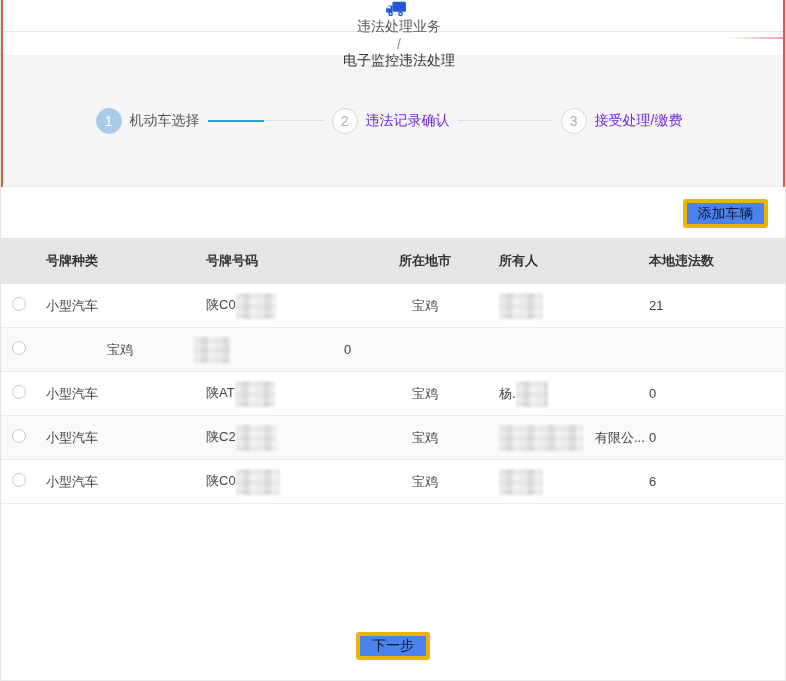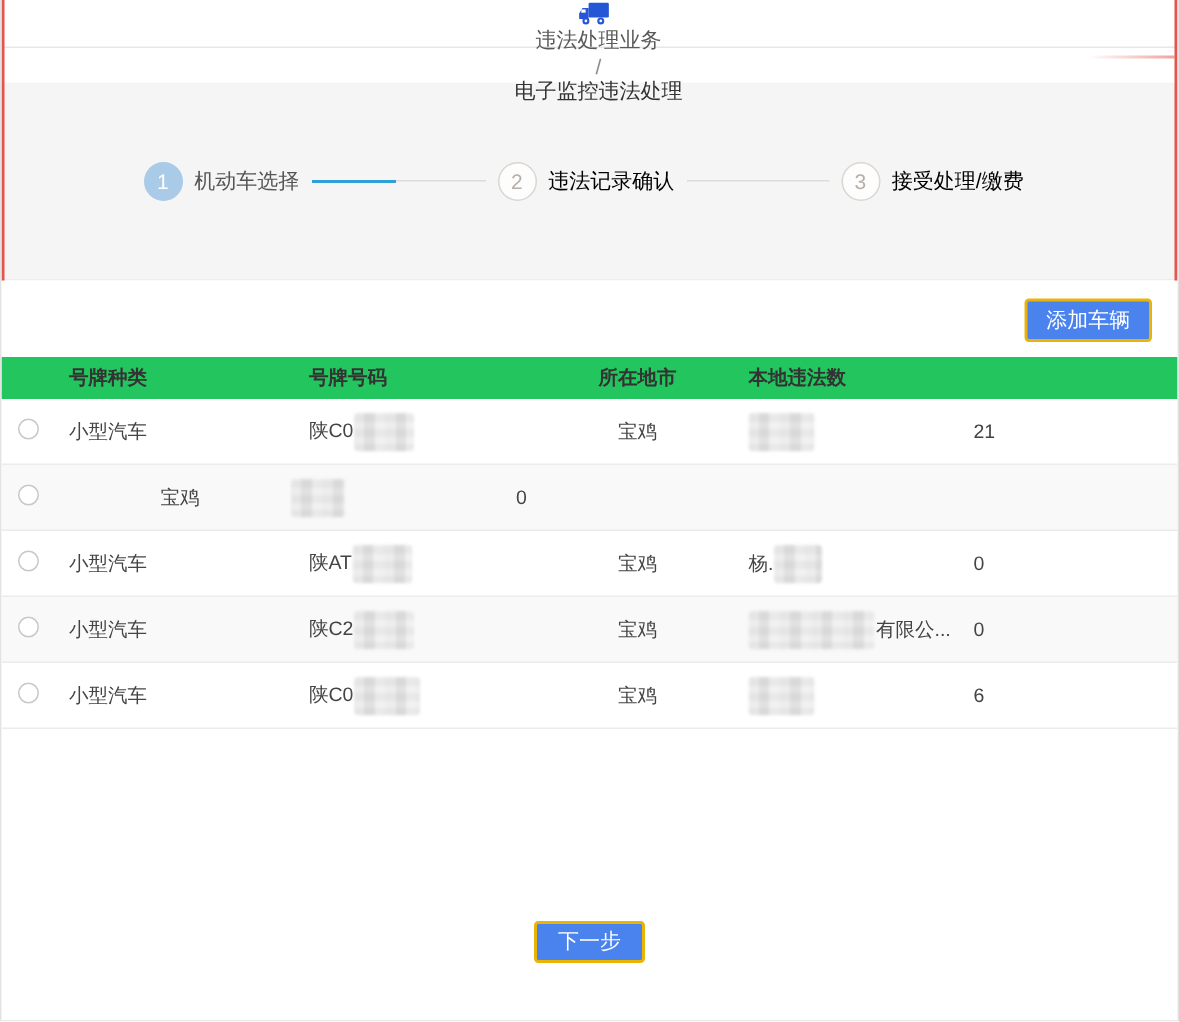--- a/index.html
+++ b/index.html
@@ -26,55 +26,55 @@
   
   .stepper-section { height:132px; background:#f5f5f6; border-bottom:1px solid #ededed;
                      display:flex; align-items:center; justify-content:center; }
   .stepper { display:flex; align-items:center; }
   .step-circle { width:26px; height:26px; border-radius:50%; display:flex; align-items:center;
                  justify-content:center; font-size:14px; flex:0 0 auto; }
   .step-circle.active { background:#a9cbe8; color:#fff; border:1px solid #a9cbe8; }
   .step-circle.idle   { background:#fdfdfd; color:#b5afa9; border:1px solid #dcd6d0; }
   .step-label { font-size:14px; margin:0 8px 0 8px; white-space:nowrap; }
   .step-label.active { color:#555; }
-  .step-label.idle   { color:#000000; }
+  .step-label.idle   { color:#6d28d9; }
   .seg { display:flex; align-items:center; }
   .seg-blue { width:56px; height:2px; background:#2f9fd8; }
   .seg-gray1 { width:60px; height:1px; background:#dcdcdc; }
   .seg-gray2 { width:95px; height:1px; background:#dcdcdc; }
   .seg-sp { margin-right:8px; }
 
   
   .toolbar { height:51px; background:#fff; position:relative; }
-  .btn-blue { background:#4a82ee; border:2px solid #eab308; color:#ffffff; font-size:14px;
+  .btn-blue { background:#4a82ee; border:4px solid #eab308; color:#0f172a; font-size:14px;
               border-radius:3px; cursor:pointer; font-family:inherit; }
   .add-btn { position:absolute; right:17px; top:12px; width:85px; height:29px; }
 
   
-  .thead { height:28px; background:#22c55e; display:flex; align-items:center;
+  .thead { height:46px; background:#e5e5e5; display:flex; align-items:center;
            font-size:13px; font-weight:bold; color:#333; }
   .trow  { height:44px; display:flex; align-items:center; font-size:13px; color:#444;
            border-bottom:1px solid #ececec; background:#fff; }
   .trow.alt { background:#f9f9f9; }
   .c-radio { width:45px; padding-left:11px; flex:0 0 auto; }
   .c1 { width:160px; flex:0 0 auto; }
   .c2 { width:145px; flex:0 0 auto; }
   .c3 { width:148px; flex:0 0 auto;text-align:center; }
   .c4 { width:150px; flex:0 0 auto; display:flex; align-items:center; }
   .c5 { flex:1; }
   .radio { width:14px; height:14px; border-radius:50%; border:1px solid #c8c8c8; background:#fff;
            display:inline-block; cursor:pointer; }
 
   .blob { display:inline-block; height:26px; border-radius:3px; vertical-align:middle;
           background:
             repeating-linear-gradient(0deg, rgba(0,0,0,0.035) 0 5px, rgba(0,0,0,0) 5px 10px),
             repeating-linear-gradient(90deg, #ededed 0 7px, #e1e1e1 7px 14px, #f1f1f1 14px 21px);
           filter: blur(1.2px); }
   .b40 { width:40px; } .b44 { width:44px; } .b36 { width:36px; } .b32 { width:32px; } .b84 { width:84px; }
-  .owner-suffix { margin-left:1px; white-space:nowrap; overflow:hidden; }
+  .owner-suffix { margin-left:12px; white-space:nowrap; overflow:hidden; }
 
   
   .footer-area { height:183px; background:#fff; display:flex; justify-content:center; align-items:flex-start; }
   .next-btn { margin-top:128px; width:74px; height:28px; }
 </style>
 </head>
 <body>
 
 <div class="page">
   <div class="red-left"></div>
@@ -121,20 +121,21 @@
   <div class="toolbar">
     <button class="btn-blue add-btn">添加车辆</button>
   </div>
 
   <div>
     <div class="thead">
       <span class="c-radio"></span>
       <span class="c1">号牌种类</span>
       <span class="c2">号牌号码</span>
       <span class="c3">所在地市</span>
+      <span class="c4">所有人</span>
       <span class="c5">本地违法数</span>
     </div>
 
     <div class="trow">
       <span class="c-radio"><span class="radio"></span></span>
       <span class="c1">小型汽车</span>
       <span class="c2"><span>陕C0</span><span class="blob b40"></span></span>
       <span class="c3">宝鸡</span>
       <span class="c4">
           <span class="blob b44"></span>

